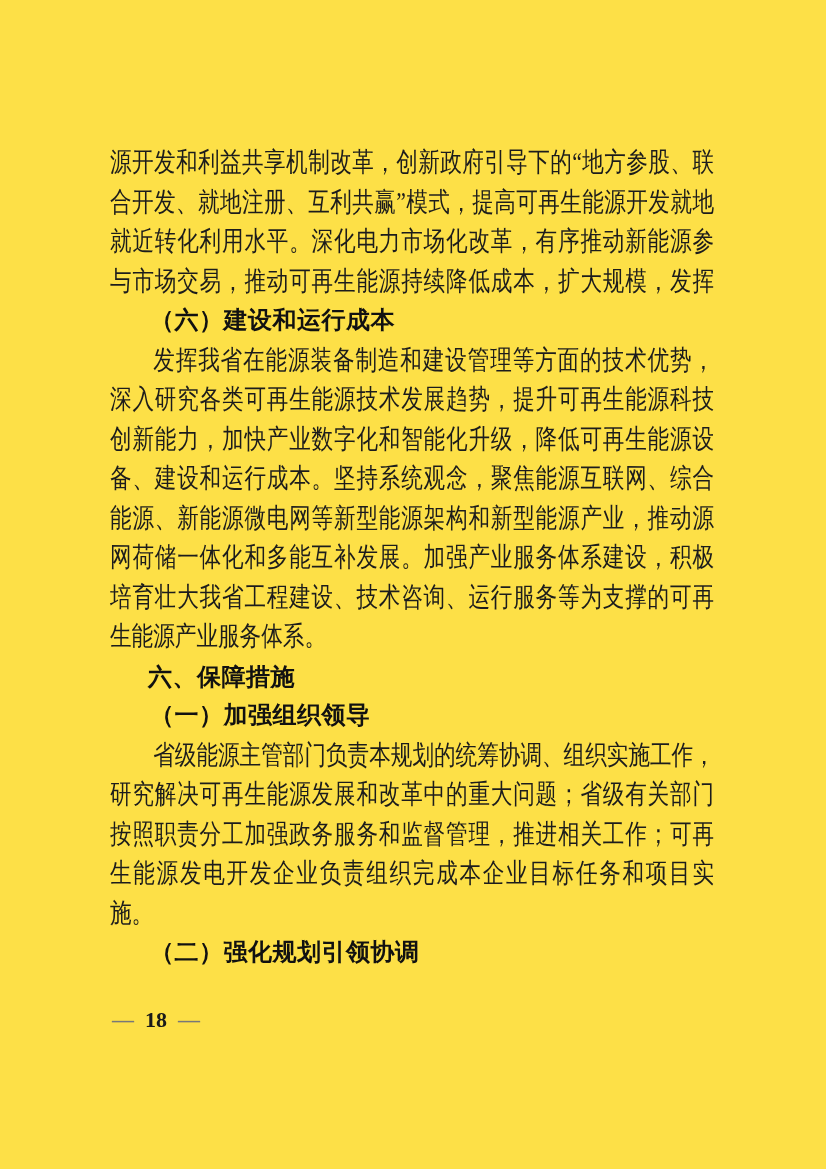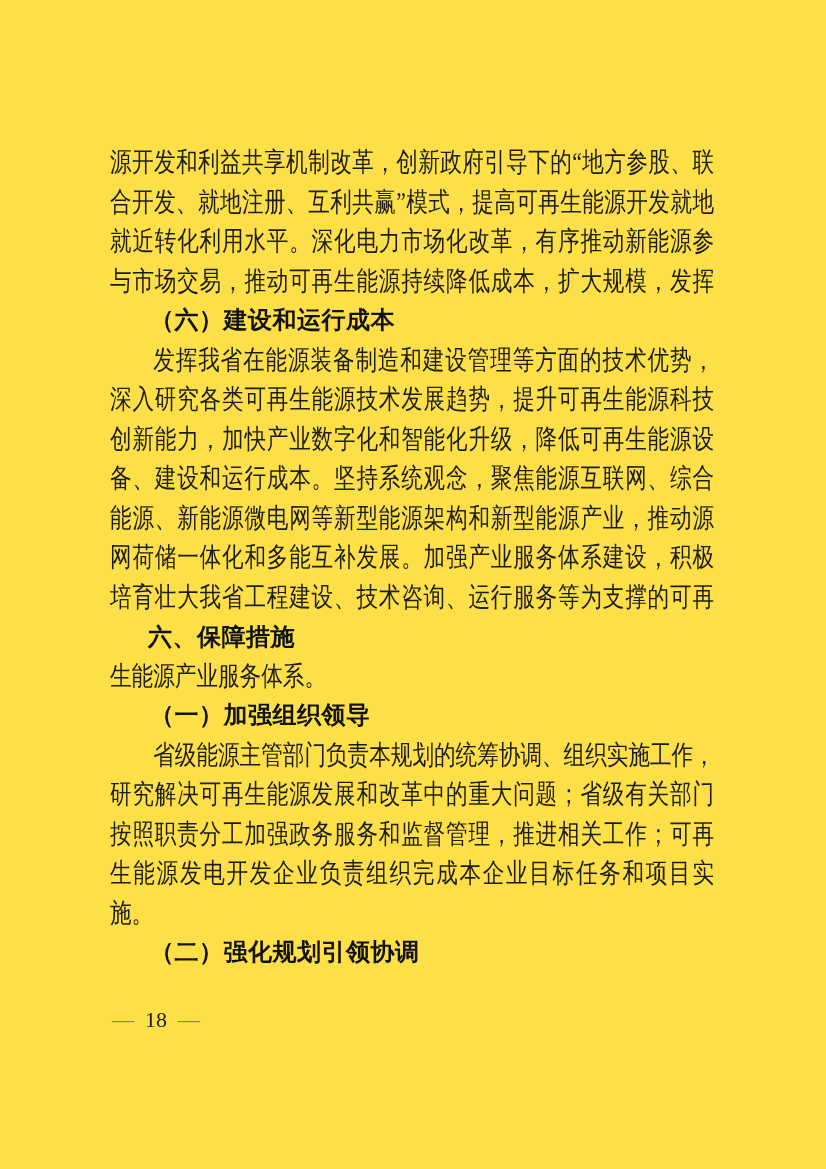--- a/index.html
+++ b/index.html
@@ -74,20 +74,21 @@
     white-space: nowrap;
   }
   .footer {
     position: absolute;
     left: 112px;
     top: 1006px;
     font-family: "Liberation Serif", serif;
     font-size: 22px;
     line-height: 28px;
     white-space: nowrap;
+    font-weight: bold;
   }
   .footer .dash {
     color: #787878;
   }
   .footer .num {
     color: #1a1a1a;
     margin: 0 11px;
   }
 </style>
 </head>
@@ -123,24 +124,24 @@
       </div>
       <div class="line">
         <div class="body-line">能源、新能源微电网等新型能源架构和新型能源产业，推动源</div>
       </div>
       <div class="line">
         <div class="body-line">网荷储一体化和多能互补发展。加强产业服务体系建设，积极</div>
       </div>
       <div class="line">
         <div class="body-line">培育壮大我省工程建设、技术咨询、运行服务等为支撑的可再</div>
       </div>
-      <div class="line h-hei">六、保障措施</div>
       <div class="line">
         <div class="body-line end">生能源产业服务体系。</div>
       </div>
+      <div class="line h-hei">六、保障措施</div>
       <div class="line h-kai">（一）加强组织领导</div>
       <div class="line">
         <div class="body-line indent">省级能源主管部门负责本规划的统筹协调、组织实施工作，</div>
       </div>
       <div class="line">
         <div class="body-line">研究解决可再生能源发展和改革中的重大问题；省级有关部门</div>
       </div>
       <div class="line">
         <div class="body-line">按照职责分工加强政务服务和监督管理，推进相关工作；可再</div>
       </div>

